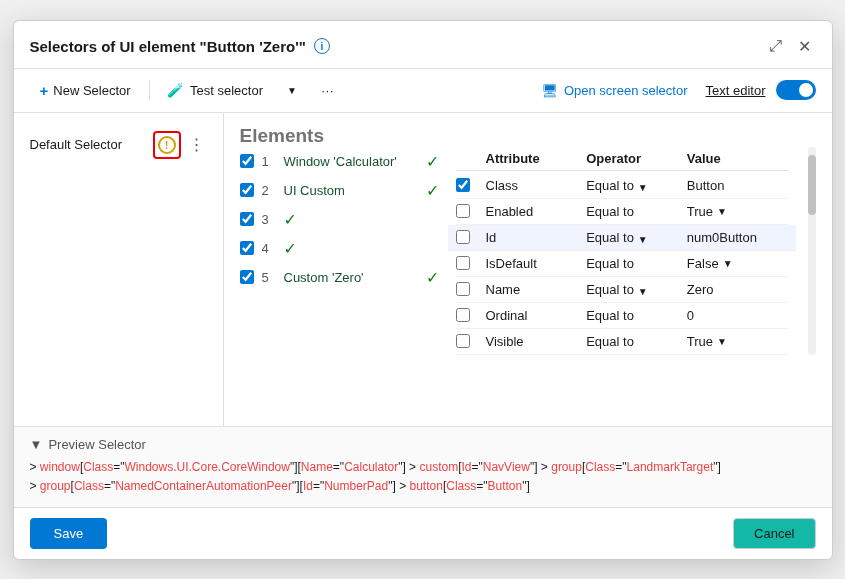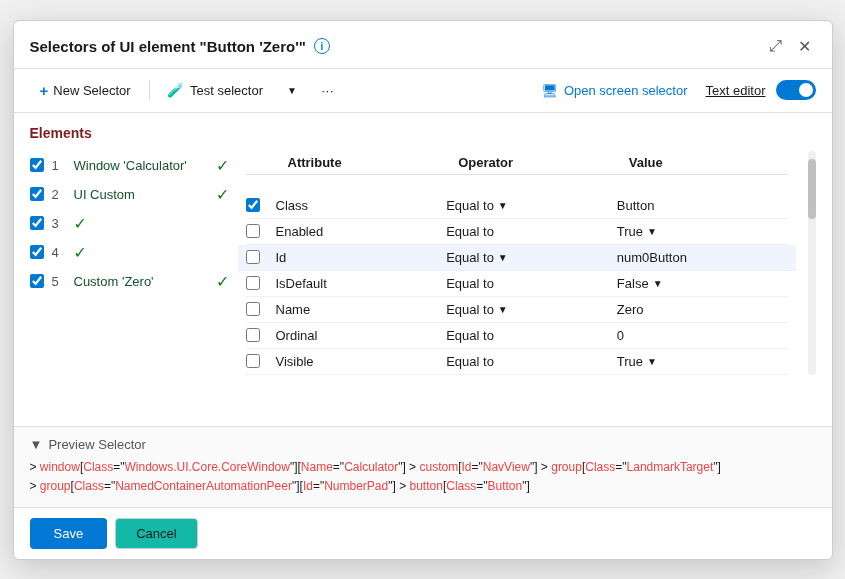--- a/index.html
+++ b/index.html
@@ -186,24 +186,23 @@
       cursor: pointer;
       padding: 2px;
     }
     .right-panel {
       flex: 1;
       padding: 12px 16px;
       display: flex;
       flex-direction: column;
     }
     .elements-title {
-      font-size: 14px;
+      font-size: 19px;
       font-weight: 600;
-      margin-bottom: 10px;
-      color: #7f1d1d;
+      color: #737373;
     }
     .elements-list {
       margin-bottom: 12px;
     }
     .element-item {
       display: flex;
       align-items: center;
       gap: 8px;
       padding: 5px 0;
     }
@@ -226,22 +225,21 @@
       font-size: 16px;
     }
     .attributes-section {
       flex: 1;
     }
     .attr-header {
       display: grid;
       grid-template-columns: 30px 1fr 1fr 1fr;
       padding: 4px 0;
       border-bottom: 1px solid #e0e0e0;
-      margin-bottom: 18px;
-      gap: 12px;
+      margin-bottom: 2px;
     }
     .attr-header-cell {
       font-weight: 600;
       font-size: 13px;
       color: #1a1a1a;
     }
     .attr-row {
       display: grid;
       grid-template-columns: 30px 1fr 1fr 1fr;
       padding: 5px 0;
@@ -255,21 +253,21 @@
     }
     .attr-checkbox {
       width: 14px;
       height: 14px;
       accent-color: #0078d4;
       cursor: pointer;
     }
     .attr-name { color: #1a1a1a; }
     .attr-operator {
       display: flex;
-      align-items: center;
+      align-items: flex-end;
       gap: 4px;
       color: #1a1a1a;
     }
     .attr-value {
       color: #1a1a1a;
       display: flex;
       align-items: center;
       gap: 4px;
     }
     .preview-section {
@@ -287,21 +285,21 @@
       cursor: pointer;
     }
     .preview-code {
       font-size: 12px;
       line-height: 1.6;
     }
     .code-blue { color: #ef4444; }
     .code-dark { color: #1a1a1a; }
     .dialog-footer {
       display: flex;
-      justify-content: flex-start;
+      justify-content: space-between;
       padding: 10px 16px;
       gap: 8px;
       border-top: 1px solid #e0e0e0;
     }
     .btn-save {
       background: #0078d4;
       color: #fff;
       border: none;
       border-radius: 4px;
       padding: 7px 24px;
@@ -374,20 +372,29 @@
         <span>🖥</span>
         <span>Open screen selector</span>
       </button>
       <span class="text-editor-label">Text editor</span>
       <div class="toggle"></div>
     </div>
   </div>
 
   <div class="main-content">
 
+    <div class="left-panel">
+      <div class="selector-row">
+        <span class="default-selector-label">Default Selector</span>
+        <div class="warning-icon-box">
+          <div class="warning-icon">!</div>
+        </div>
+        <span class="more-icon">⋮</span>
+      </div>
+    </div>
 
     <div class="right-panel">
       <div class="elements-title">Elements</div>
 
       <div style="display:flex; gap:16px;">
 
         <div class="elements-list" style="min-width:200px;">
           <div class="element-item">
             <input type="checkbox" class="element-checkbox" checked="" style="">
             <span class="element-num">1</span>

